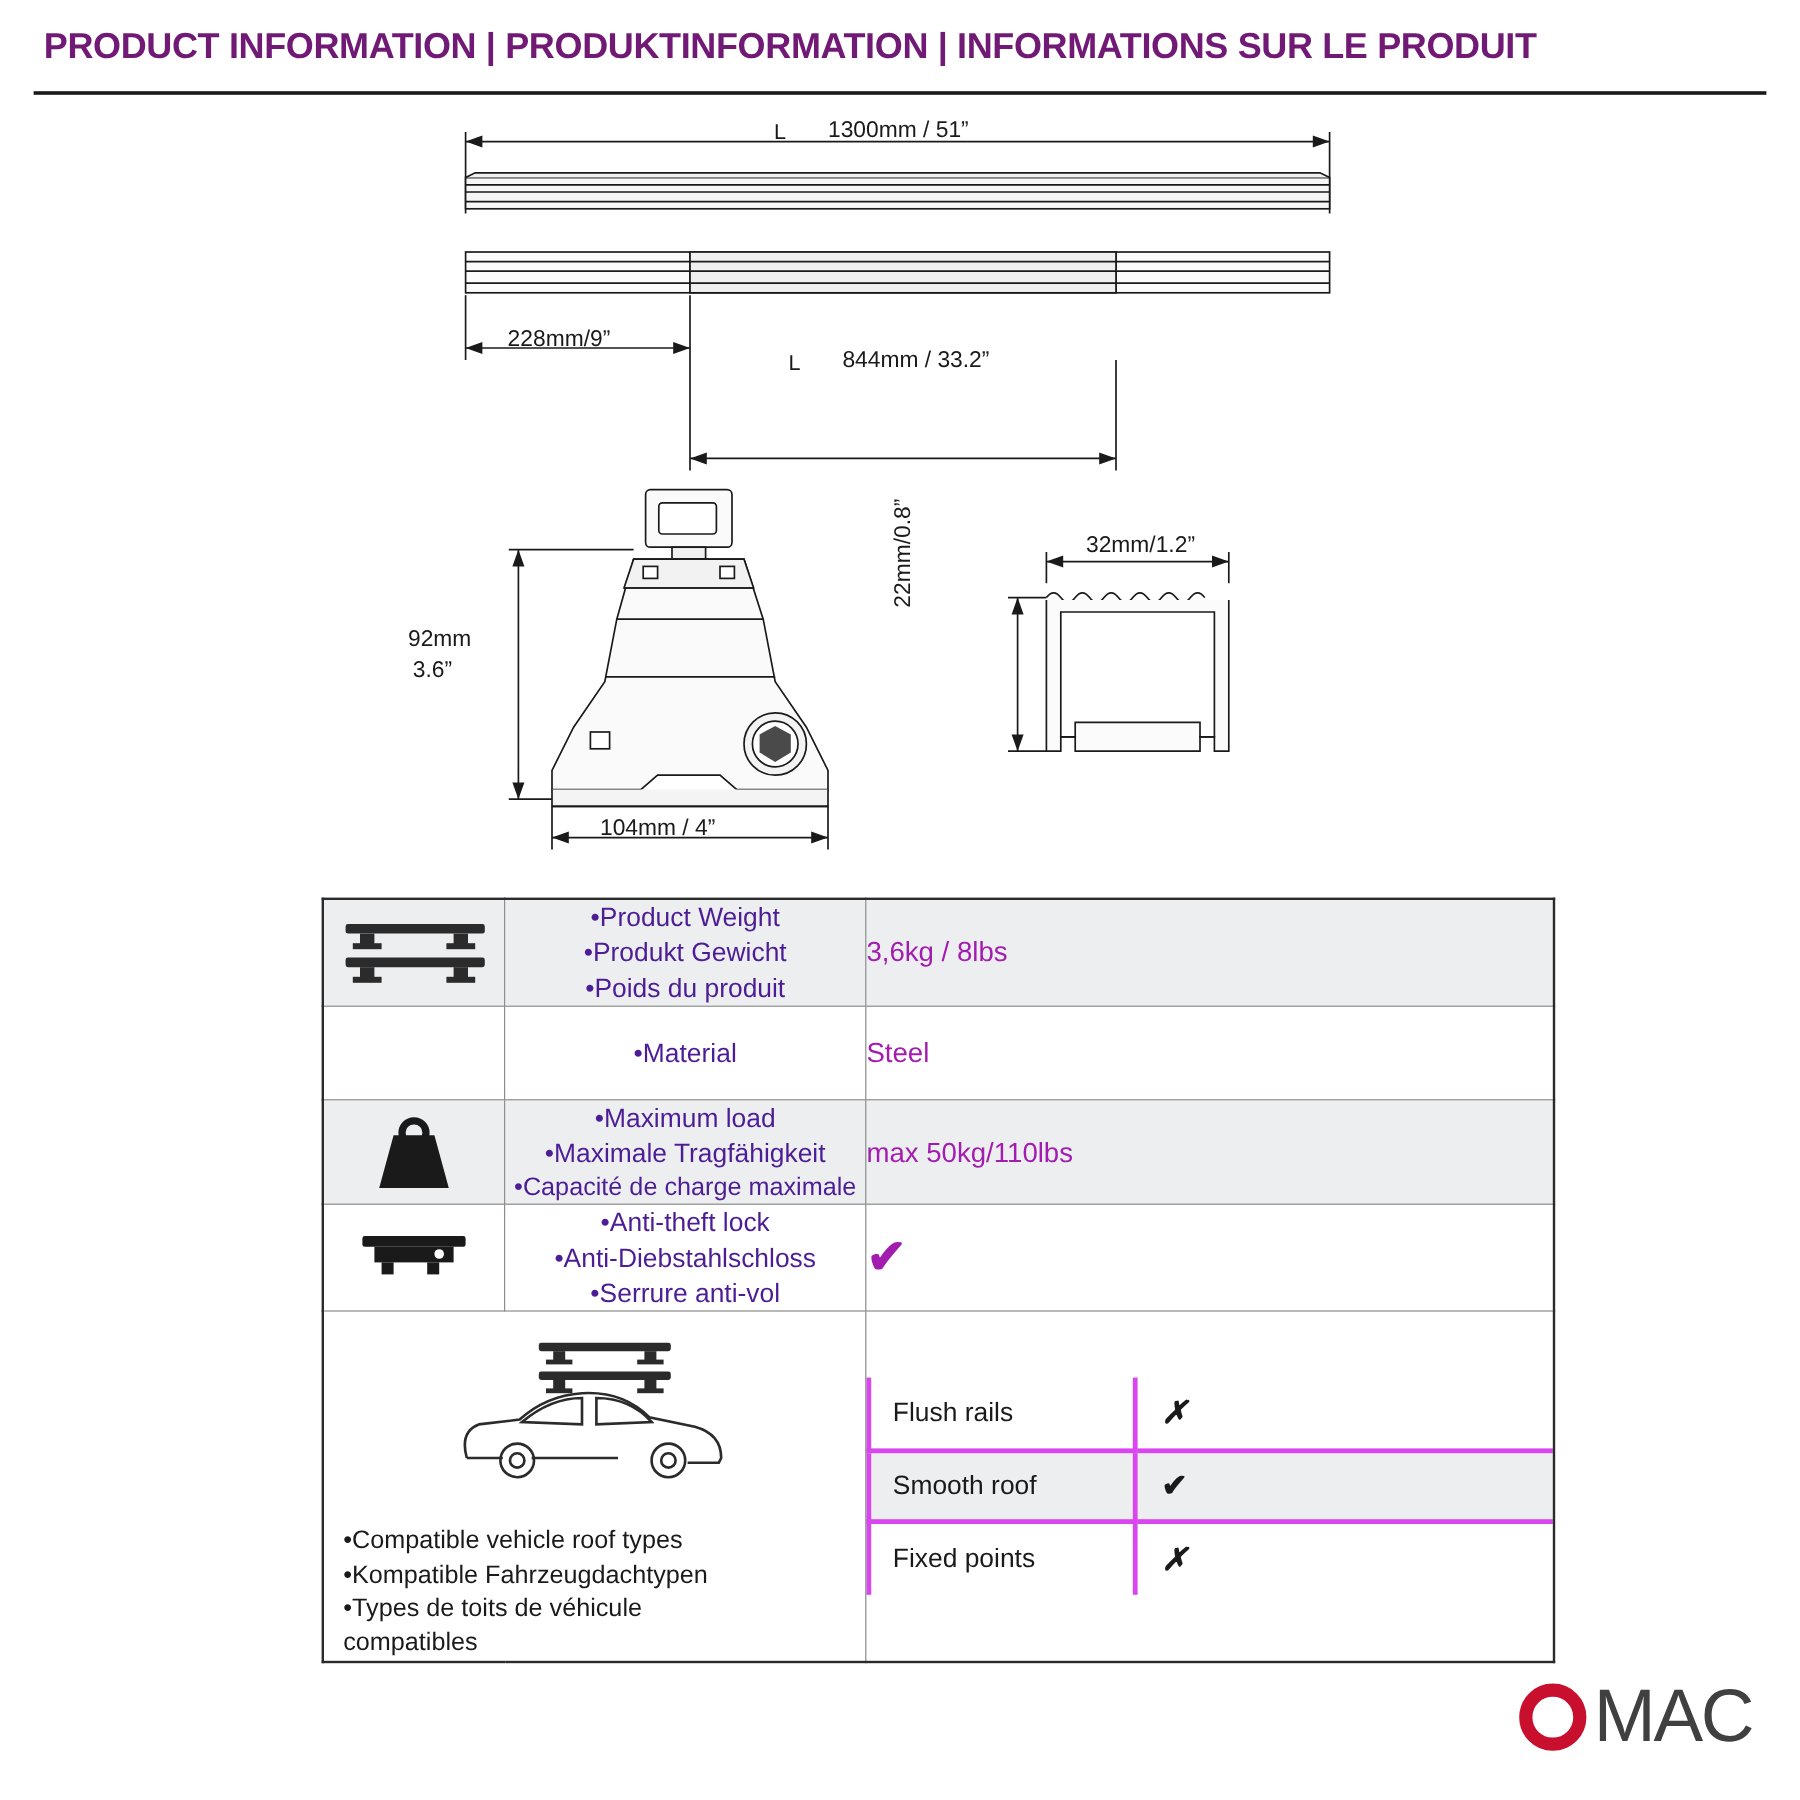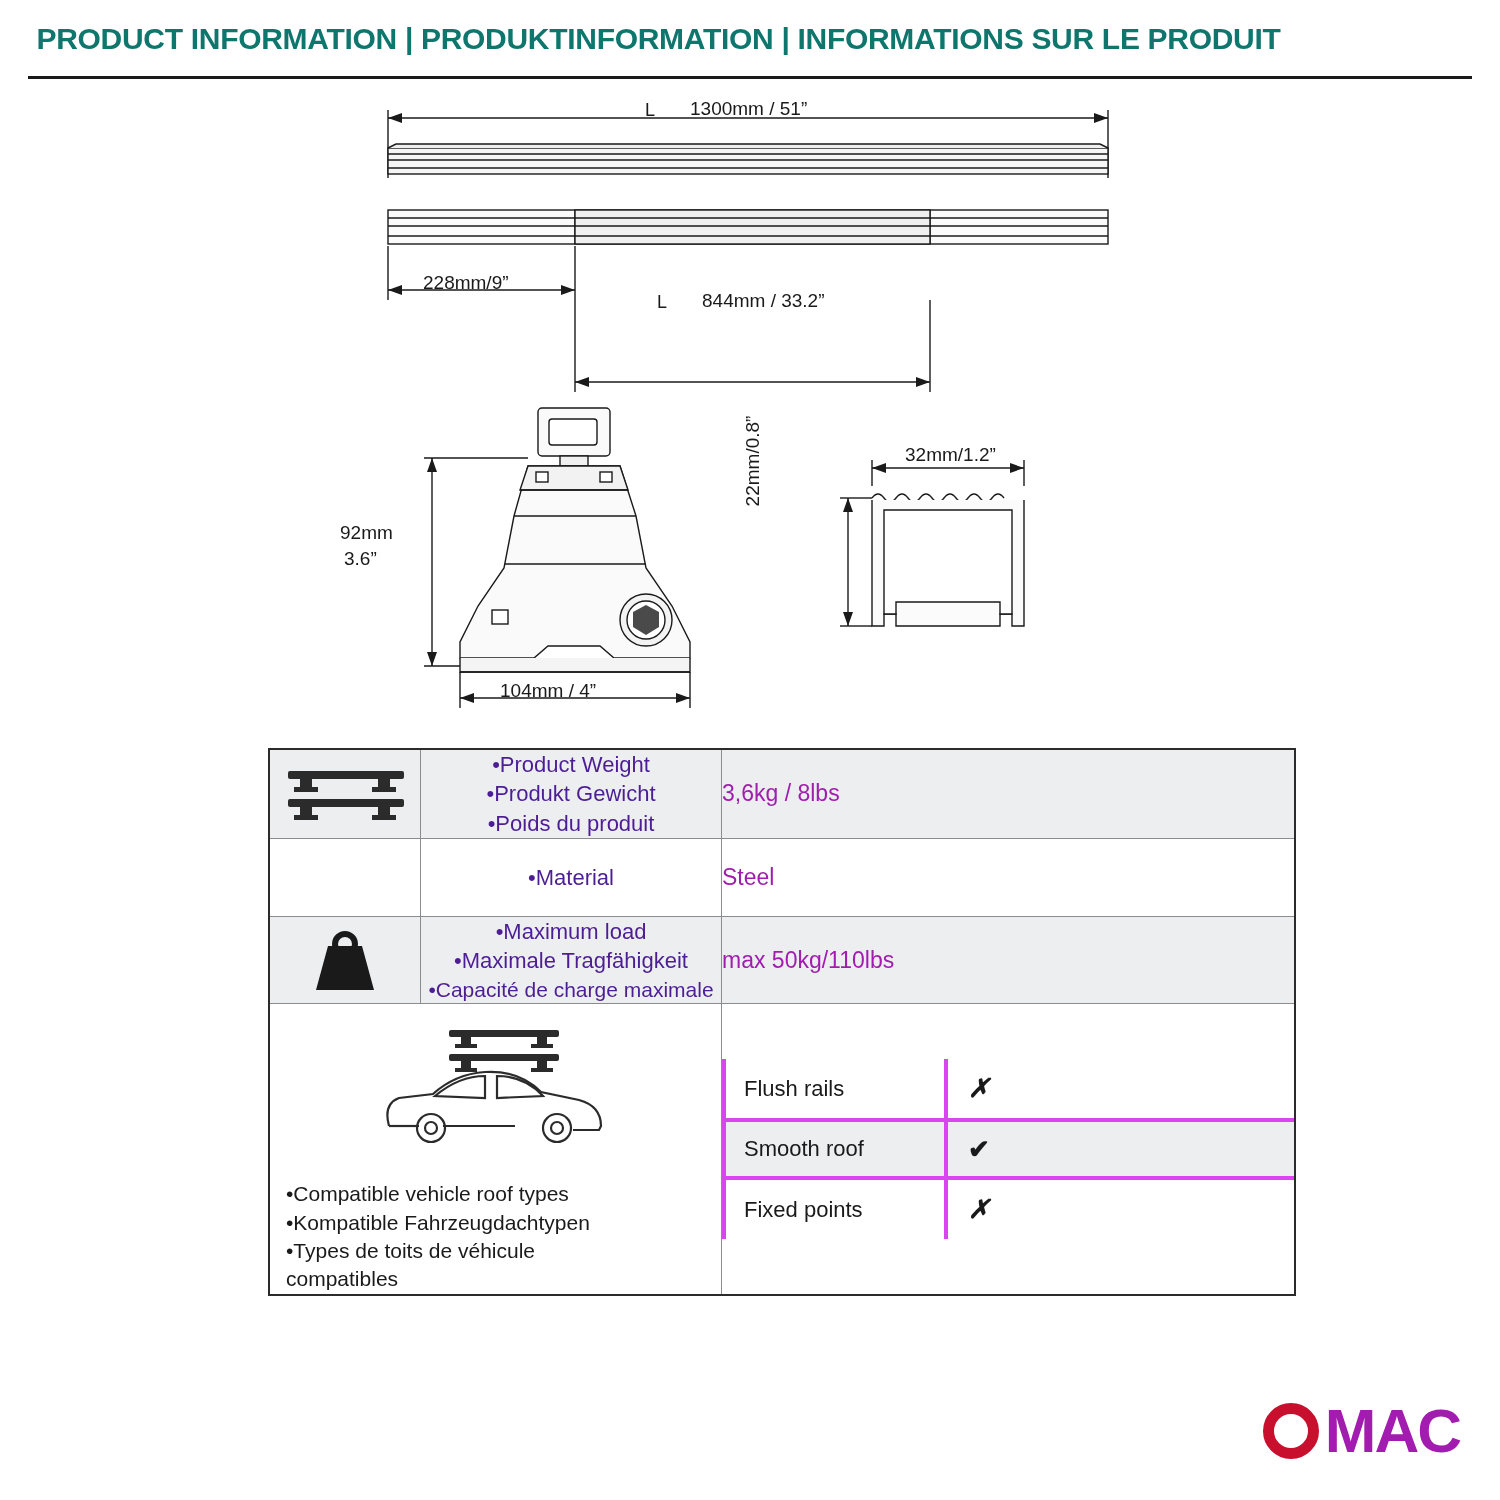--- a/index.html
+++ b/index.html
@@ -11,21 +11,21 @@
     position:relative;
     overflow:hidden;
   }
   .page{position:absolute;inset:0;}
 
   
   .header{
     position:absolute;top:22px;left:0;width:1317px;
     text-align:center;
     font-size:30px;font-weight:bold;letter-spacing:-0.3px;
-    color:#0f766e;
+    color:#701a75;
   }
   .header-rule{
     position:absolute;top:76px;left:28px;width:1444px;height:3px;background:#1a1a1a;
   }
 
   
   .diagram{position:absolute;top:86px;left:0;width:1500px;height:640px;}
 
   .dimlabel{
     position:absolute;font-size:19px;color:#1a1a1a;white-space:nowrap;
@@ -68,21 +68,21 @@
   .logo{
     position:absolute;right:40px;bottom:34px;
     display:flex;align-items:center;
   }
   .logo-o{
     width:56px;height:56px;border-radius:50%;
     border:11px solid #c8102e;box-sizing:border-box;
     margin-right:6px;
   }
   .logo-text{
-    font-size:62px;font-weight:bold;letter-spacing:-2px;color:#a21caf;
+    font-size:62px;font-weight:normal;letter-spacing:-2px;color:#404040;
   }
 </style>
 </head>
 <body>
 
 <div class="page">
 
   <div class="header">PRODUCT INFORMATION | PRODUKTINFORMATION | INFORMATIONS SUR LE PRODUIT</div>
   <div class="header-rule"></div>
 
@@ -245,20 +245,41 @@
           </svg>
         </td>
         <td class="cell-label shade">
           <div class="labeltext">•Maximum load</div>
           <div class="labeltext">•Maximale Tragfähigkeit</div>
           <div class="labeltext wide">•Capacité de charge maximale</div>
         </td>
         <td class="cell-value shade">max 50kg/110lbs</td>
       </tr>
 
+      <tr>
+        <td class="cell-icon">
+          <svg width="150" height="68" viewBox="0 0 150 68">
+            <g fill="#1a1a1a">
+              <rect x="32" y="18" width="86" height="9" rx="2"></rect>
+              <rect x="42" y="27" width="66" height="13"></rect>
+              <circle cx="96" cy="33" r="4" fill="#ffffff"></circle>
+              <rect x="48" y="40" width="10" height="10"></rect>
+              <rect x="86" y="40" width="10" height="10"></rect>
+            </g>
+          </svg>
+        </td>
+        <td class="cell-label">
+          <div class="labeltext">•Anti-theft lock</div>
+          <div class="labeltext">•Anti-Diebstahlschloss</div>
+          <div class="labeltext">•Serrure anti-vol</div>
+        </td>
+        <td class="cell-value">
+          <span class="check">✔</span>
+        </td>
+      </tr>
 
       <tr>
         <td class="compat-cell" colspan="2">
           <div class="compat-left">
             <svg width="330" height="140" viewBox="0 0 330 140">
               <g>
                 <g fill="#2b2b2b">
                   <rect x="118" y="16" width="110" height="7" rx="2"></rect>
                   <rect x="130" y="23" width="10" height="8"></rect>
                   <rect x="206" y="23" width="10" height="8"></rect>

